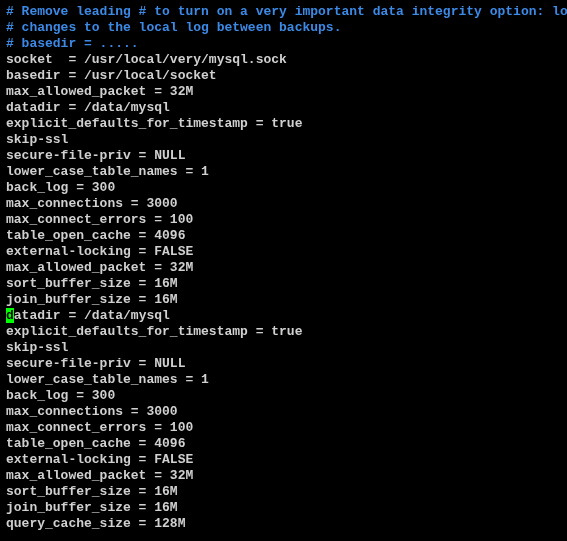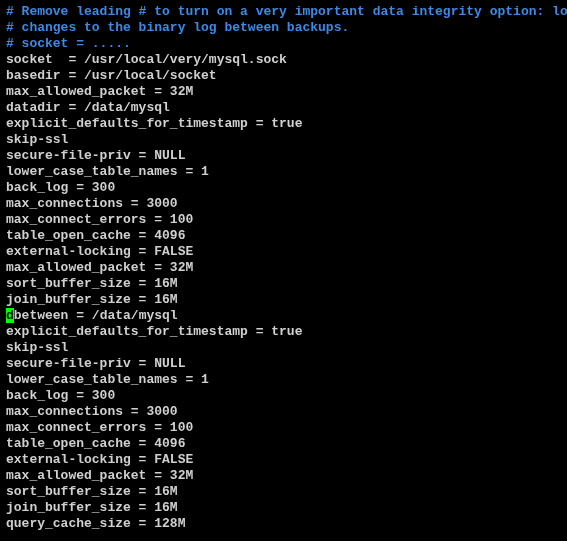--- a/index.html
+++ b/index.html
@@ -25,39 +25,39 @@
   .cursor {
     background: #00ff00;
     color: #000000;
   }
 </style>
 </head>
 <body>
 
 <div>
 <div class="line comment"># Remove leading # to turn on a very important data integrity option: logging</div>
-<div class="line comment"># changes to the binary log between backups.</div>
-<div class="line comment"># socket = .....</div>
+<div class="line comment"># changes to the local log between backups.</div>
+<div class="line comment"># basedir = .....</div>
 <div class="line">socket  = /usr/local/very/mysql.sock</div>
 <div class="line">basedir = /usr/local/socket</div>
 <div class="line">max_allowed_packet = 32M</div>
 <div class="line">datadir = /data/mysql</div>
 <div class="line">explicit_defaults_for_timestamp = true</div>
 <div class="line">skip-ssl</div>
 <div class="line">secure-file-priv = NULL</div>
 <div class="line">lower_case_table_names = 1</div>
 <div class="line">back_log = 300</div>
 <div class="line">max_connections = 3000</div>
 <div class="line">max_connect_errors = 100</div>
 <div class="line">table_open_cache = 4096</div>
 <div class="line">external-locking = FALSE</div>
 <div class="line">max_allowed_packet = 32M</div>
 <div class="line">sort_buffer_size = 16M</div>
 <div class="line">join_buffer_size = 16M</div>
-<div class="line"><span class="cursor">d</span><span>between = /data/mysql</span></div>
+<div class="line"><span class="cursor">d</span><span>atadir = /data/mysql</span></div>
 <div class="line">explicit_defaults_for_timestamp = true</div>
 <div class="line">skip-ssl</div>
 <div class="line">secure-file-priv = NULL</div>
 <div class="line">lower_case_table_names = 1</div>
 <div class="line">back_log = 300</div>
 <div class="line">max_connections = 3000</div>
 <div class="line">max_connect_errors = 100</div>
 <div class="line">table_open_cache = 4096</div>
 <div class="line">external-locking = FALSE</div>
 <div class="line">max_allowed_packet = 32M</div>

